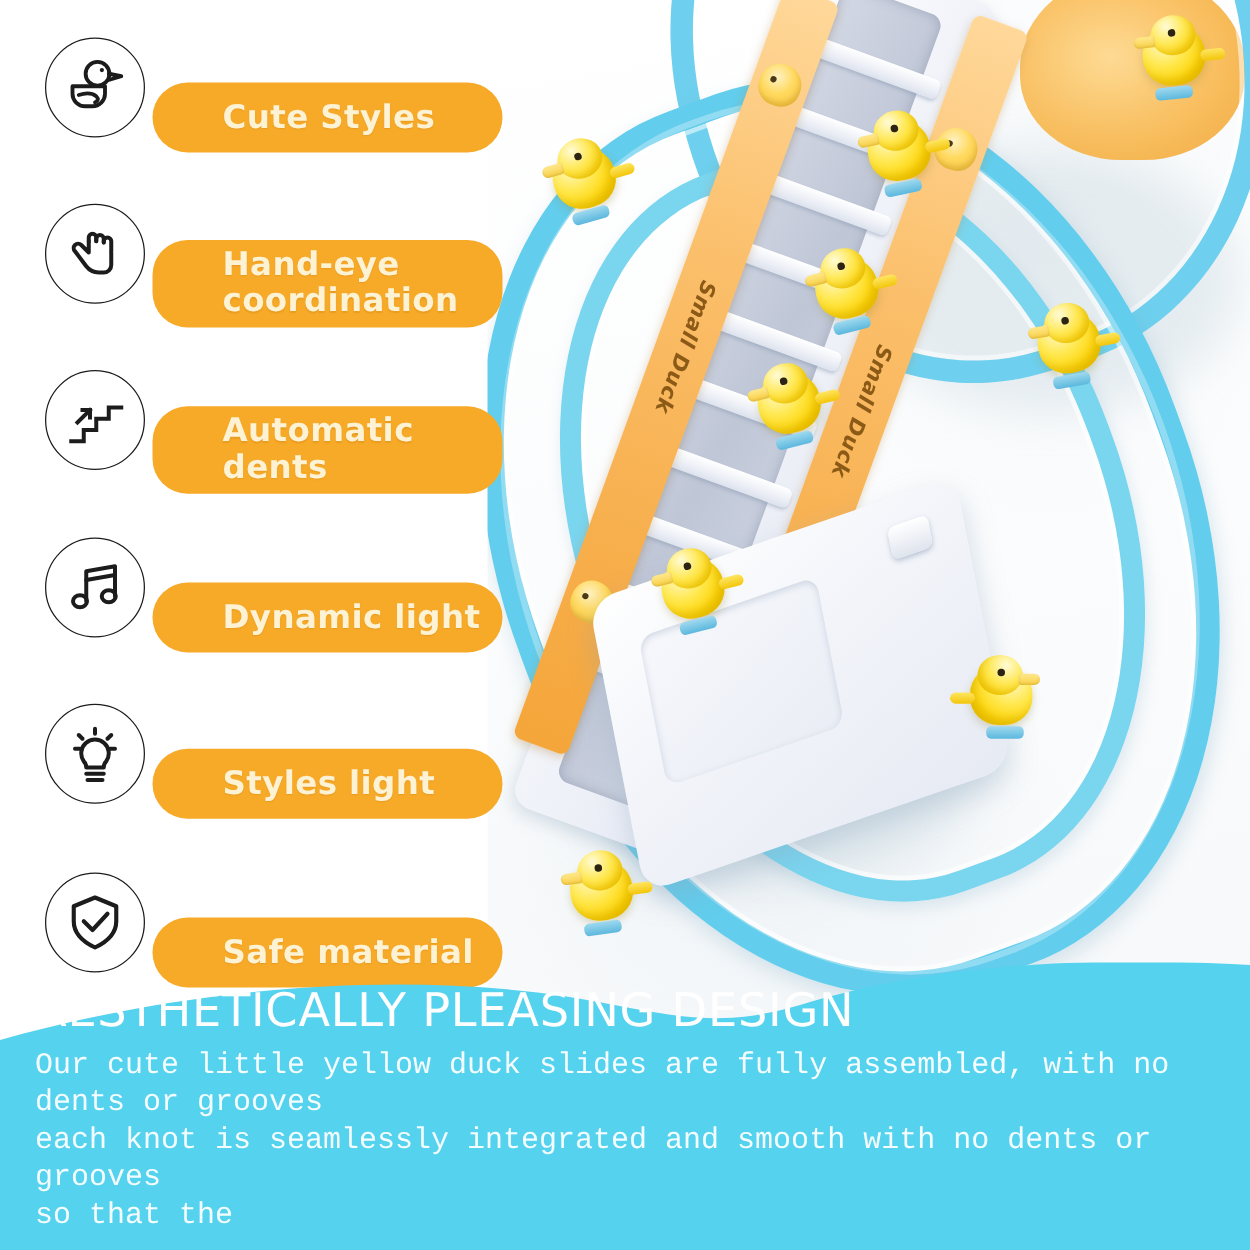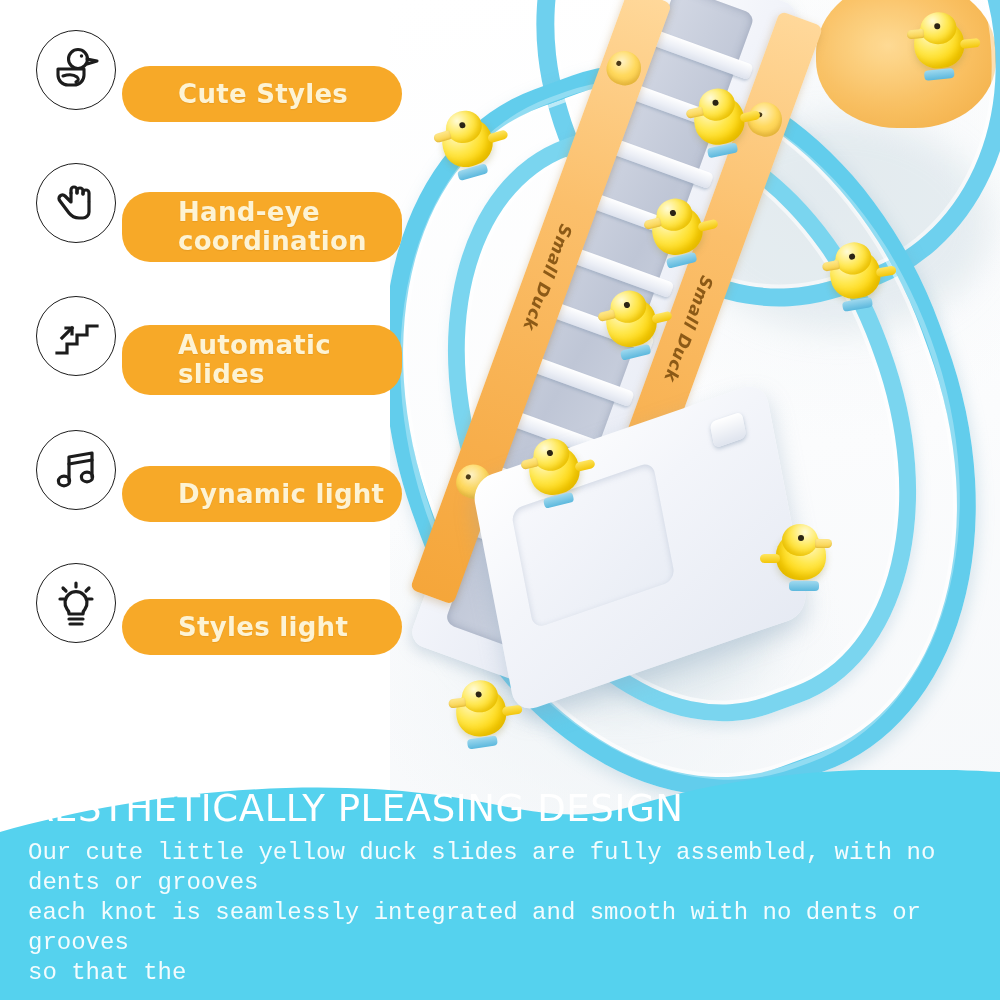--- a/index.html
+++ b/index.html
@@ -516,21 +516,21 @@
           <path d="M26 15 v-2 a3 3 0 0 1 6 0 v3"></path>
           <path d="M32 16 v-1 a3 3 0 0 1 6 0 v8"></path>
           <path d="M20 15 v9 l-6 -6 a3.4 3.4 0 0 0 -5 5 l9 12 a13 13 0 0 0 10 5 h4 a6 6 0 0 0 6 -6 v-10"></path>
         </svg>
       </div>
     </div>
 
     <div class="feature" style="top:296px;">
       <div class="pill tall">
         <span class="label">Automatic
-slides</span>
+dents</span>
       </div>
       <div class="badge-icon">
         <svg width="50" height="50" viewBox="0 0 50 50" fill="none" stroke="#1c1c1c" stroke-width="3.2" stroke-linecap="square" stroke-linejoin="miter">
           <path d="M6 42 H16 V33 H26 V24 H36 V15 H46"></path>
           <path d="M11 27 L21 17"></path>
           <path d="M21 17 H15 M21 17 V23"></path>
         </svg>
       </div>
     </div>
 
@@ -559,20 +559,31 @@
           <path d="M19 46 H31"></path>
           <path d="M25 5 V9"></path>
           <path d="M9 21 H13"></path>
           <path d="M37 21 H41"></path>
           <path d="M12 10 L15 13"></path>
           <path d="M38 10 L35 13"></path>
         </svg>
       </div>
     </div>
 
+    <div class="feature" style="top:698px;">
+      <div class="pill">
+        <span class="label">Safe material</span>
+      </div>
+      <div class="badge-icon">
+        <svg width="50" height="50" viewBox="0 0 50 50" fill="none" stroke="#1c1c1c" stroke-width="3.3" stroke-linecap="round" stroke-linejoin="round">
+          <path d="M25 5 L42 12 v12 q0 13 -17 21 Q8 37 8 24 V12 Z"></path>
+          <path d="M16 24 L23 31 L35 18"></path>
+        </svg>
+      </div>
+    </div>
 
   </div>
 
   <div class="wave-banner">
     <svg class="wave-svg" viewBox="0 0 1000 230" preserveAspectRatio="none">
       <path d="M0 62 C 120 28, 280 6, 430 24 C 520 35, 560 58, 640 34
                C 720 10, 830 -8, 1000 2 L1000 230 L0 230 Z" fill="#55D2EE"></path>
     </svg>
     <div class="banner-text">
       <h2 class="banner-title">AESTHETICALLY PLEASING DESIGN</h2>

